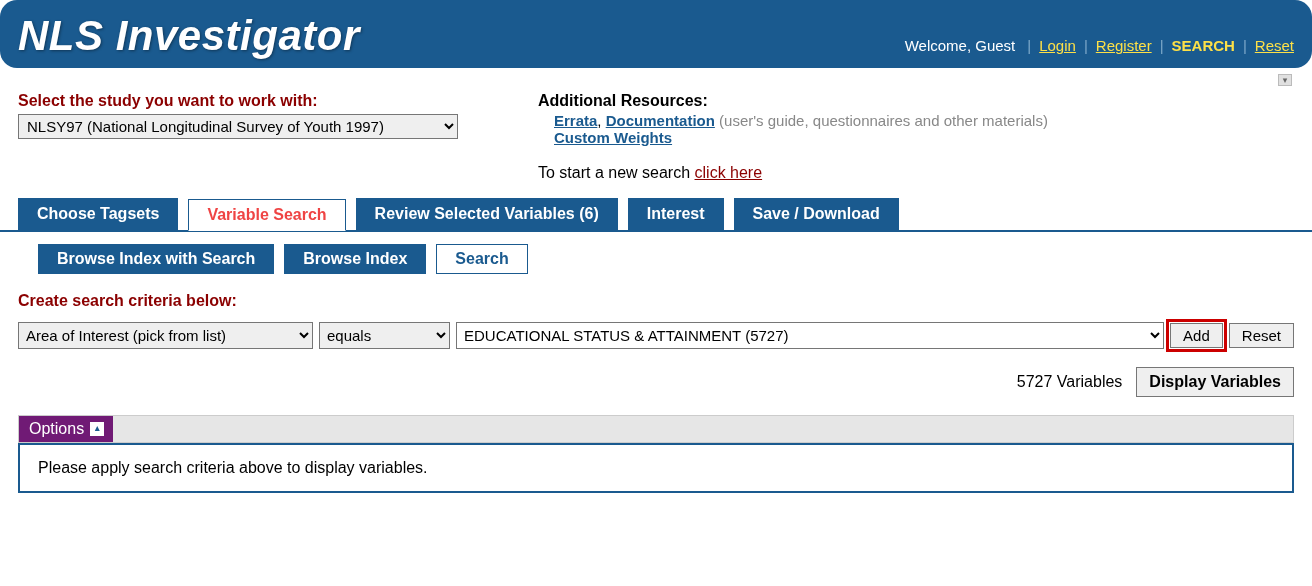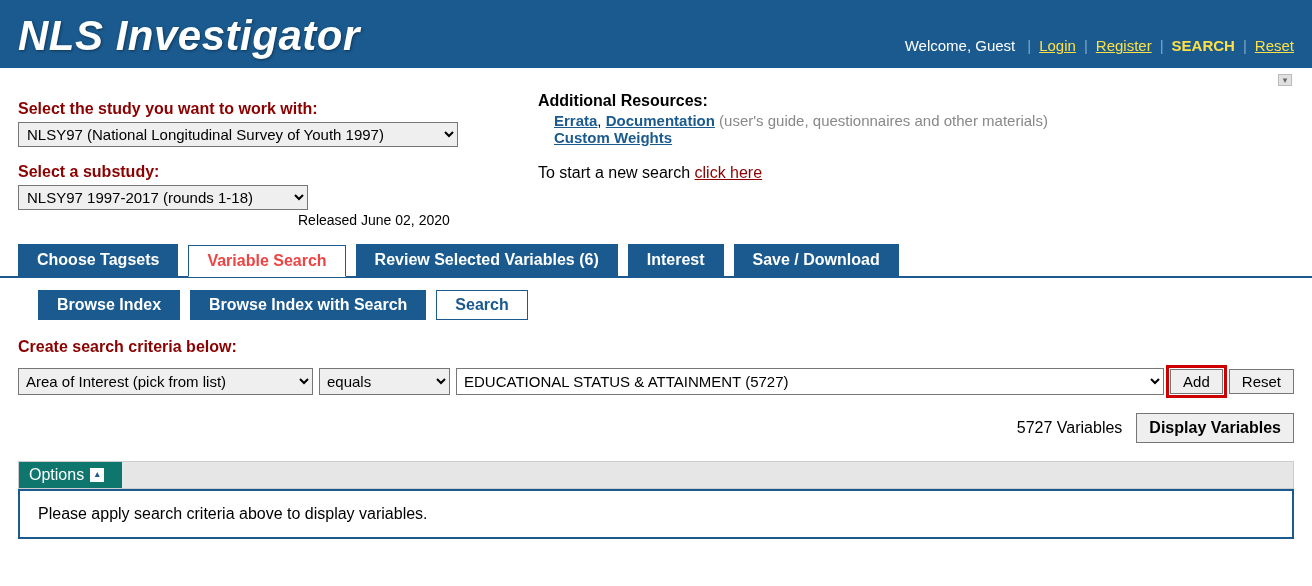--- a/index.html
+++ b/index.html
@@ -14,20 +14,21 @@
       width: 1312px;
     }
     .header {
       background: #1a5a8f;
       color: #fff;
       display: flex;
       justify-content: space-between;
       align-items: flex-end;
       padding: 8px 18px 8px 18px;
       height: 68px;
+      border-radius: 17px;
     }
     .header h1 {
       font-size: 42px;
       font-weight: bold;
       font-style: italic;
       letter-spacing: 0.5px;
       text-shadow: 1px 1px 3px rgba(0,0,0,0.4);
     }
     .header-links {
       display: flex;
@@ -68,21 +69,20 @@
       line-height: 10px;
       color: #666;
     }
     .top-section {
       display: flex;
       padding: 6px 18px 4px 18px;
       gap: 40px;
     }
     .left-col {
       width: 480px;
-      margin-top: 8px;
     }
     .right-col {
       flex: 1;
     }
     .label-red {
       color: #8b0000;
       font-weight: bold;
       font-size: 16px;
       margin-bottom: 4px;
     }
@@ -236,23 +236,23 @@
       cursor: pointer;
     }
     .options-bar {
       margin: 18px 18px 0 18px;
       background: #e6e6e6;
       border: 1px solid #ccc;
       display: flex;
       align-items: stretch;
     }
     .options-label {
-      background: #0f766e;
+      background: #701a75;
       color: #fff;
-      padding: 4px 18px 4px 10px;
+      padding: 4px 9px 4px 10px;
       font-size: 16px;
       display: flex;
       align-items: center;
       gap: 6px;
     }
     .options-caret {
       display: inline-block;
       width: 14px;
       height: 14px;
       background: #fff;
@@ -289,27 +289,20 @@
 <div class="collapse-row">
   <span class="collapse-icon">▾</span>
 </div>
 
 <div class="top-section">
   <div class="left-col">
     <div class="label-red">Select the study you want to work with:</div>
     <select class="study-select">
       <option>NLSY97 (National Longitudinal Survey of Youth 1997)</option>
     </select>
-    <div class="substudy-row">
-      <div class="label-red">Select a substudy:</div>
-      <select class="substudy-select">
-        <option>NLSY97 1997-2017 (rounds 1-18)</option>
-      </select>
-      <div class="released">Released June 02, 2020</div>
-    </div>
   </div>
   <div class="right-col">
     <div class="resources-label">Additional Resources:</div>
     <div class="resources-links">
       <a>Errata</a><span>, </span>
       <a>Documentation</a>
       <span class="desc">(user's guide, questionnaires and other materials)</span><br>
       <a>Custom Weights</a>
     </div>
     <div class="start-search">
@@ -322,22 +315,22 @@
   <div class="main-tabs-inner">
     <div class="tab">Choose Tagsets</div>
     <div class="tab active">Variable Search</div>
     <div class="tab">Review Selected Variables (6)</div>
     <div class="tab">Interest</div>
     <div class="tab">Save / Download</div>
   </div>
 </div>
 
 <div class="sub-tabs">
+  <div class="sub-tab">Browse Index with Search</div>
   <div class="sub-tab">Browse Index</div>
-  <div class="sub-tab">Browse Index with Search</div>
   <div class="sub-tab active">Search</div>
 </div>
 
 <div class="criteria-label">Create search criteria below:</div>
 
 <div class="criteria-row">
   <select class="aoi-select">
     <option>Area of Interest   (pick from list)</option>
   </select>
   <select class="op-select">

